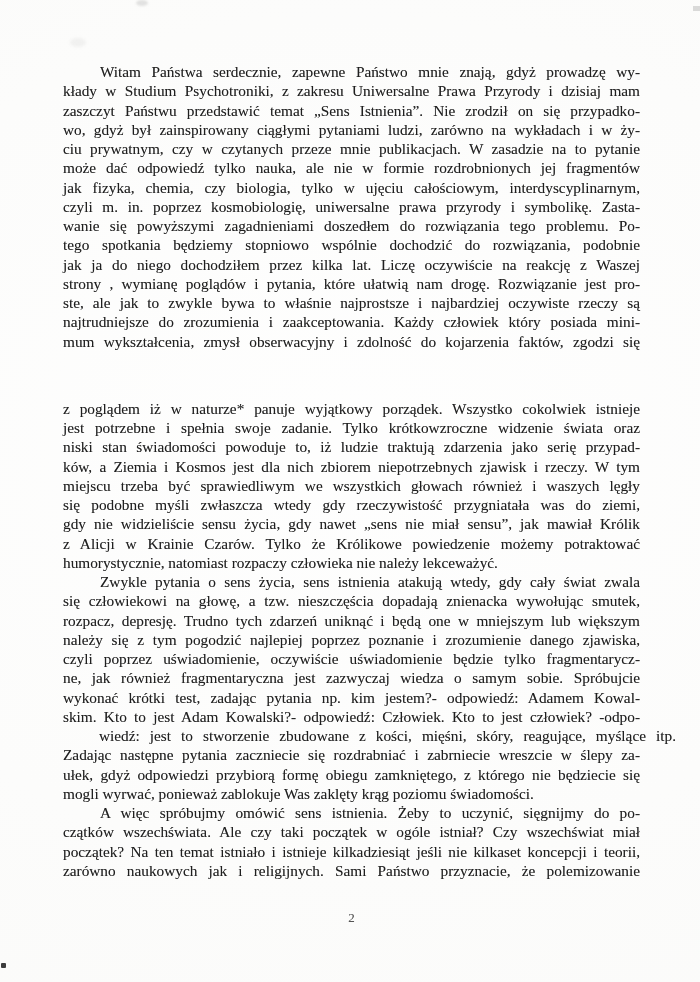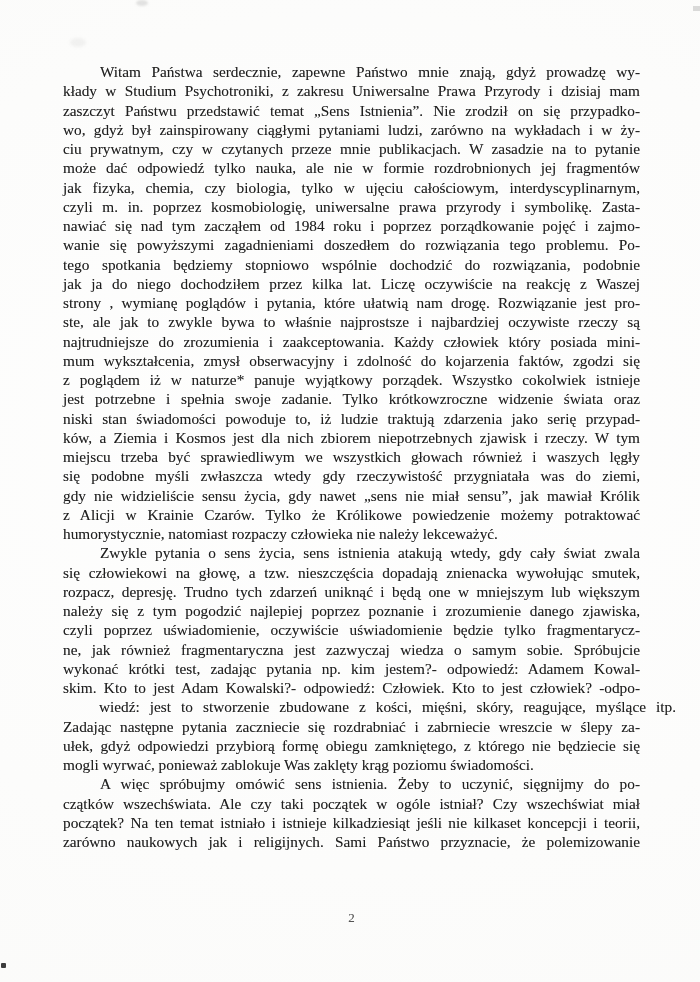--- a/index.html
+++ b/index.html
@@ -88,29 +88,28 @@
   <div class="textblock" id="textblock">
       <div class="paragraph">
         <div class="line first" style="word-spacing: 6.68924px;"><span>Witam Państwa serdecznie, zapewne Państwo mnie znają, gdyż prowadzę wy-</span></div>
         <div class="line" style="word-spacing: 4.48722px;"><span>kłady w Studium Psychotroniki, z zakresu Uniwersalne Prawa Przyrody i dzisiaj mam</span></div>
         <div class="line" style="word-spacing: 6.26094px;"><span>zaszczyt Państwu przedstawić temat „Sens Istnienia”. Nie zrodził on się przypadko-</span></div>
         <div class="line" style="word-spacing: 4.39974px;"><span>wo, gdyż był zainspirowany ciągłymi pytaniami ludzi, zarówno na wykładach i w ży-</span></div>
         <div class="line" style="word-spacing: 4.59505px;"><span>ciu prywatnym, czy w czytanych przeze mnie publikacjach. W zasadzie na to pytanie</span></div>
         <div class="line" style="word-spacing: 6.11506px;"><span>może dać odpowiedź tylko nauka, ale nie w formie rozdrobnionych jej fragmentów</span></div>
         <div class="line" style="word-spacing: 7.09375px; font-family: Liberation Serif, serif;"><span>jak fizyka, chemia, czy biologia, tylko w ujęciu całościowym, interdyscyplinarnym,</span></div>
         <div class="line" style="word-spacing: 5.78906px;"><span>czyli m. in. poprzez kosmobiologię, uniwersalne prawa przyrody i symbolikę. Zasta-</span></div>
-        <div class="line" style="word-spacing: 4.94832px;"><span>nawiać się nad tym zacząłem od 1984 roku i poprzez porządkowanie pojęć i zajmo-</span></div>
         <div class="line" style="word-spacing: 6.43403px;"><span>wanie się powyższymi zagadnieniami doszedłem do rozwiązania tego problemu. Po-</span></div>
         <div class="line" style="word-spacing: 8.77539px;"><span>tego spotkania będziemy stopniowo wspólnie dochodzić do rozwiązania, podobnie</span></div>
         <div class="line" style="word-spacing: 5.81851px;"><span>jak ja do niego dochodziłem przez kilka lat. Liczę oczywiście na reakcję z Waszej</span></div>
         <div class="line" style="word-spacing: 4.36458px;"><span>strony , wymianę poglądów i pytania, które ułatwią nam drogę. Rozwiązanie jest pro-</span></div>
         <div class="line" style="word-spacing: 5.17668px;"><span>ste, ale jak to zwykle bywa to właśnie najprostsze i najbardziej oczywiste rzeczy są</span></div>
         <div class="line" style="word-spacing: 5.87153px;"><span>najtrudniejsze do zrozumienia i zaakceptowania. Każdy człowiek który posiada mini-</span></div>
         <div class="line" style="word-spacing: 5.46563px;"><span>mum wykształcenia, zmysł obserwacyjny i zdolność do kojarzenia faktów, zgodzi się</span></div>
-        <div class="line" style="word-spacing: 6.03125px;"><span>z poglądem iż w naturze* panuje wyjątkowy porządek. Wszystko cokolwiek istnieje</span></div>
+        <div class="line" style="word-spacing: 6.03125px; margin-top: 48px;"><span>z poglądem iż w naturze* panuje wyjątkowy porządek. Wszystko cokolwiek istnieje</span></div>
         <div class="line" style="word-spacing: 6.90625px;"><span>jest potrzebne i spełnia swoje zadanie. Tylko krótkowzroczne widzenie świata oraz</span></div>
         <div class="line" style="word-spacing: 5.57386px;"><span>niski stan świadomości powoduje to, iż ludzie traktują zdarzenia jako serię przypad-</span></div>
         <div class="line" style="word-spacing: 3.40737px;"><span>ków, a Ziemia i Kosmos jest dla nich zbiorem niepotrzebnych zjawisk i rzeczy. W tym</span></div>
         <div class="line" style="word-spacing: 6.30156px;"><span>miejscu trzeba być sprawiedliwym we wszystkich głowach również i waszych lęgły</span></div>
         <div class="line" style="word-spacing: 7.44844px;"><span>się podobne myśli zwłaszcza wtedy gdy rzeczywistość przygniatała was do ziemi,</span></div>
         <div class="line" style="word-spacing: 4.28966px;"><span>gdy nie widzieliście sensu życia, gdy nawet „sens nie miał sensu”, jak mawiał Królik</span></div>
         <div class="line" style="word-spacing: 7.0875px;"><span>z Alicji w Krainie Czarów. Tylko że Królikowe powiedzenie możemy potraktować</span></div>
         <div class="line plast"><span>humorystycznie, natomiast rozpaczy człowieka nie należy lekceważyć.</span></div>
       </div>
       <div class="paragraph">

